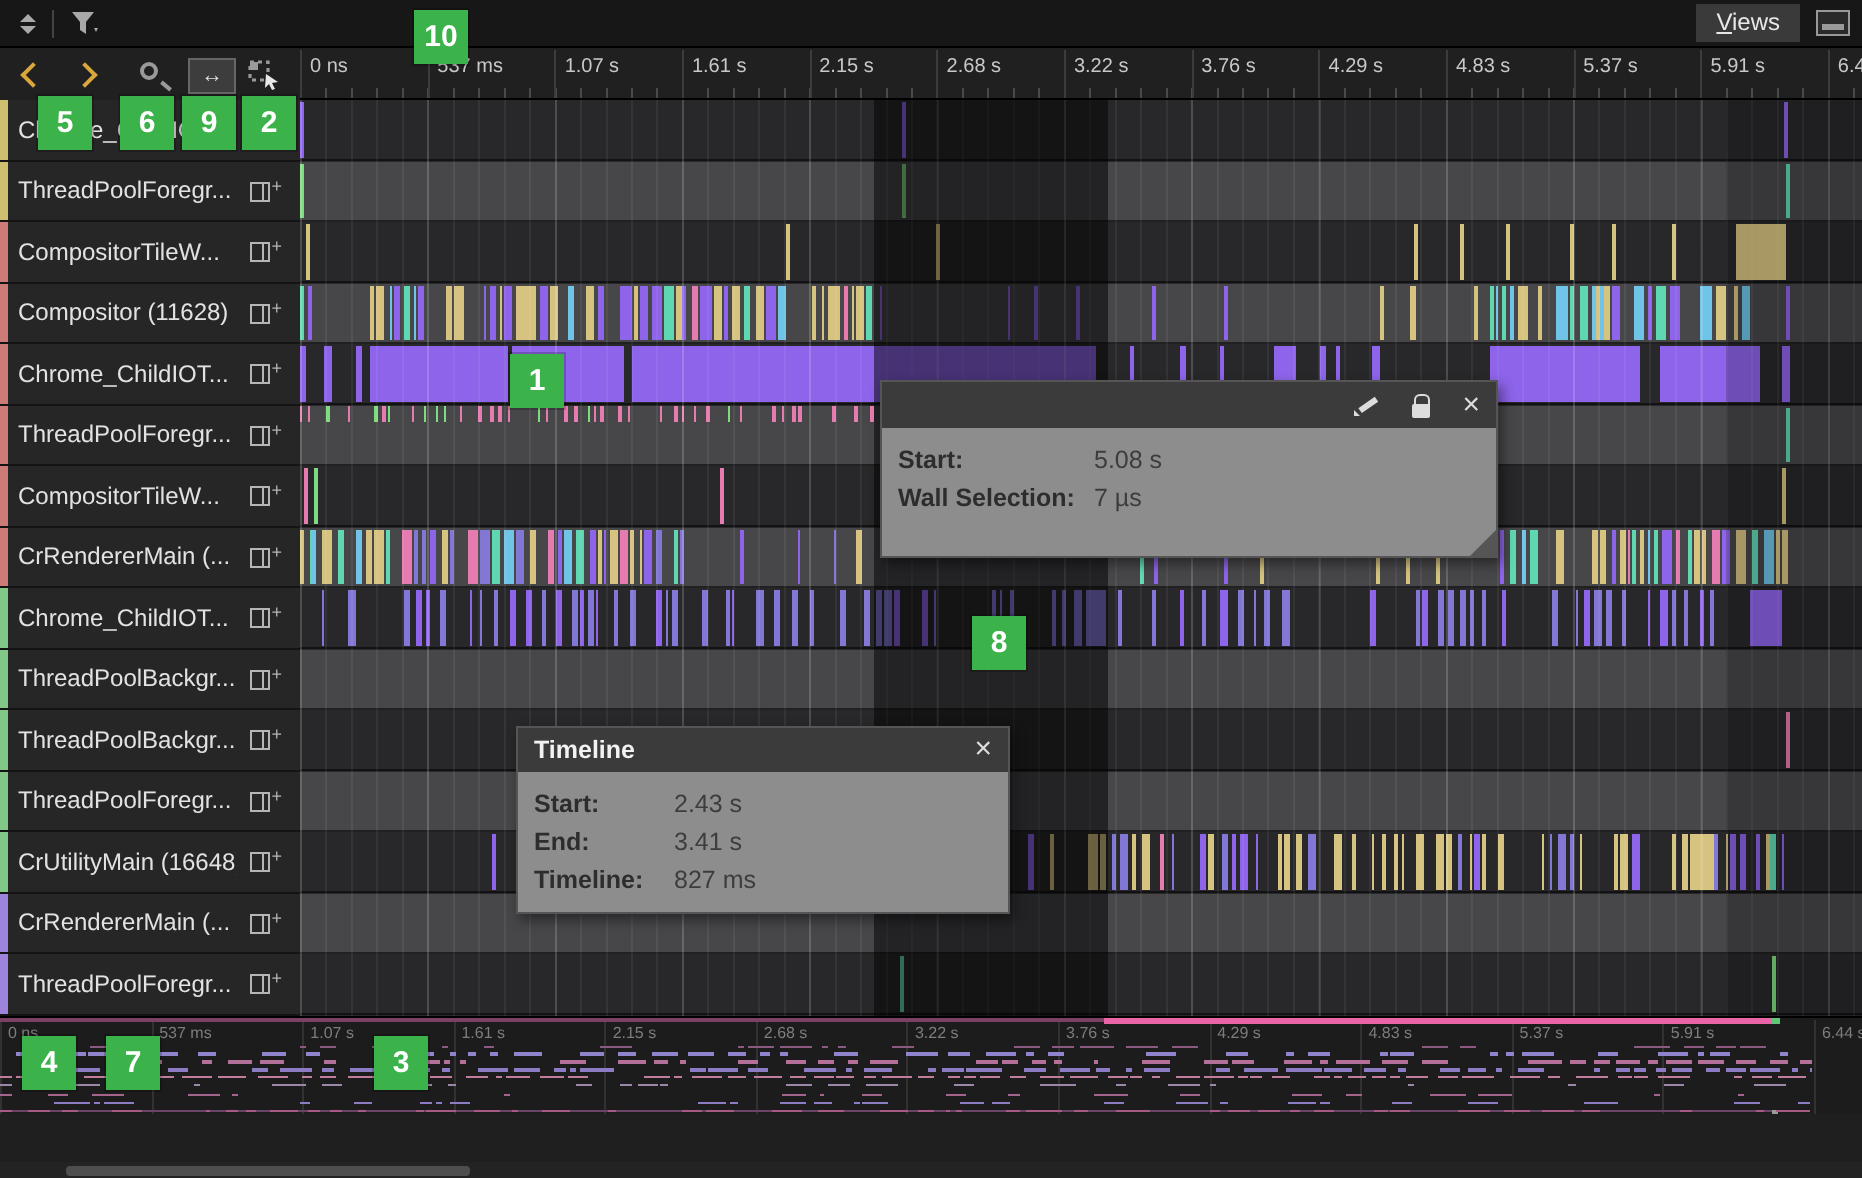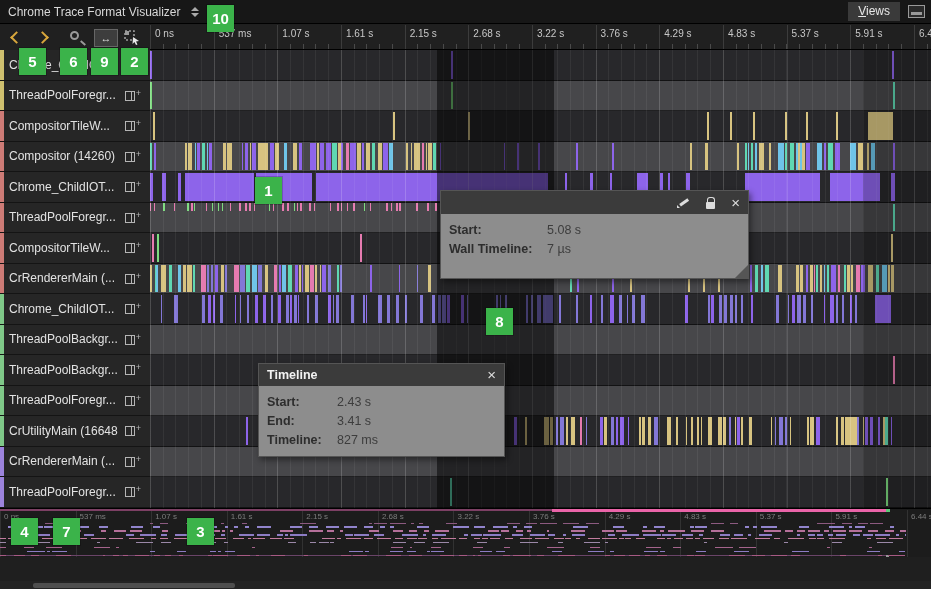--- a/index.html
+++ b/index.html
@@ -85,21 +85,20 @@
   .scroll-thumb { position:absolute; top:2px; height:5px; background:#4e4e4e; border-radius:2px; }
   
   .badge { position:absolute; width:27px; height:27px; background:#3bb34a; color:#fff; font-size:15px; font-weight:bold; display:flex; align-items:center; justify-content:center; z-index:50; box-shadow:0 0 0 1px rgba(0,0,0,0.2); }
 </style>
 </head>
 <body>
 
 <div id="app">
 
   <div class="titlebar">
-    <span class="title-text">Chrome Trace Format Visualizer</span>
     <span class="sort-icon">
         <span class="tri-up"></span>
         <span class="tri-dn"></span>
       </span>
     <span class="tb-divider"></span>
     <span style="display:inline-flex;align-items:center;">
       <svg width="16" height="14" viewBox="0 0 16 14">
           <path d="M1 1 h11 l-4 5 v6 l-3 -2 v-4 z" fill="#a8a8a8"></path>
           <path d="M12 9 l2 0 l-1 2 z" fill="#a8a8a8"></path>
         </svg>
@@ -162,21 +161,21 @@
       <div class="side-row" style="top: 61px;">
         <span class="side-stripe" style="background: rgb(205, 123, 118);"></span>
         <span class="side-label">CompositorTileW...</span>
         <span class="expand">
           <span class="box"></span>
           <span class="plus">+</span>
         </span>
       </div>
       <div class="side-row" style="top: 91.5px;">
         <span class="side-stripe" style="background: rgb(205, 123, 118);"></span>
-        <span class="side-label">Compositor (14260)</span>
+        <span class="side-label">Compositor (11628)</span>
         <span class="expand">
           <span class="box"></span>
           <span class="plus">+</span>
         </span>
       </div>
       <div class="side-row" style="top: 122px;">
         <span class="side-stripe" style="background: rgb(205, 123, 118);"></span>
         <span class="side-label">Chrome_ChildIOT...</span>
         <span class="expand">
           <span class="box"></span>
@@ -667,21 +666,21 @@
         <span class="close-x">×</span>
       </span>
     </div>
     <div class="popup-body" id="tooltip-body" style="position:relative; min-height:64px;">
       <div class="corner-grip"></div>
         <div class="p-row">
           <span class="p-label" style="width: 98px;">Start:</span>
           <span class="p-value">5.08 s</span>
         </div>
         <div class="p-row">
-          <span class="p-label" style="width: 98px;">Wall Timeline:</span>
+          <span class="p-label" style="width: 98px;">Wall Selection:</span>
           <span class="p-value">7 µs</span>
         </div>
       </div>
   </div>
 
   <div class="popup" style="left:258px; top:363px; width:247px;">
     <div class="popup-title" style="height:22px;">
       <span class="pt-text">Timeline</span>
       <span class="pt-icons">
         <span class="close-x">×</span>

